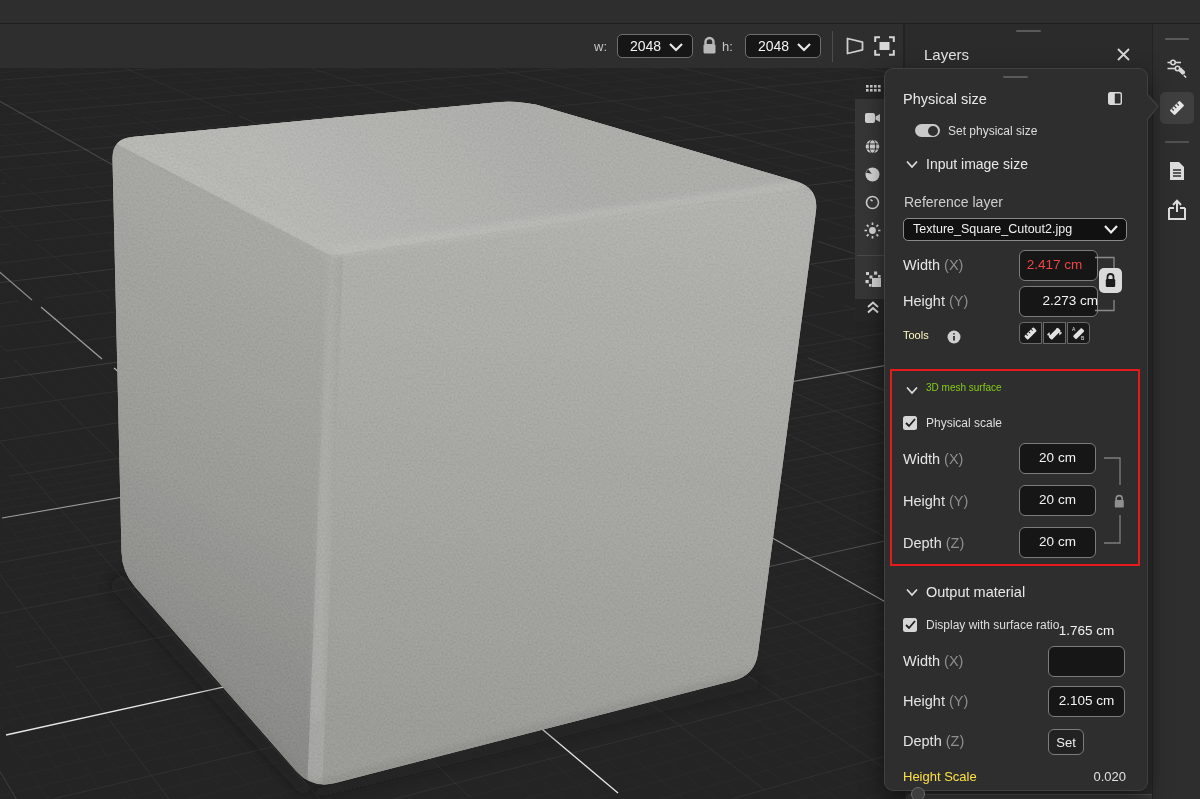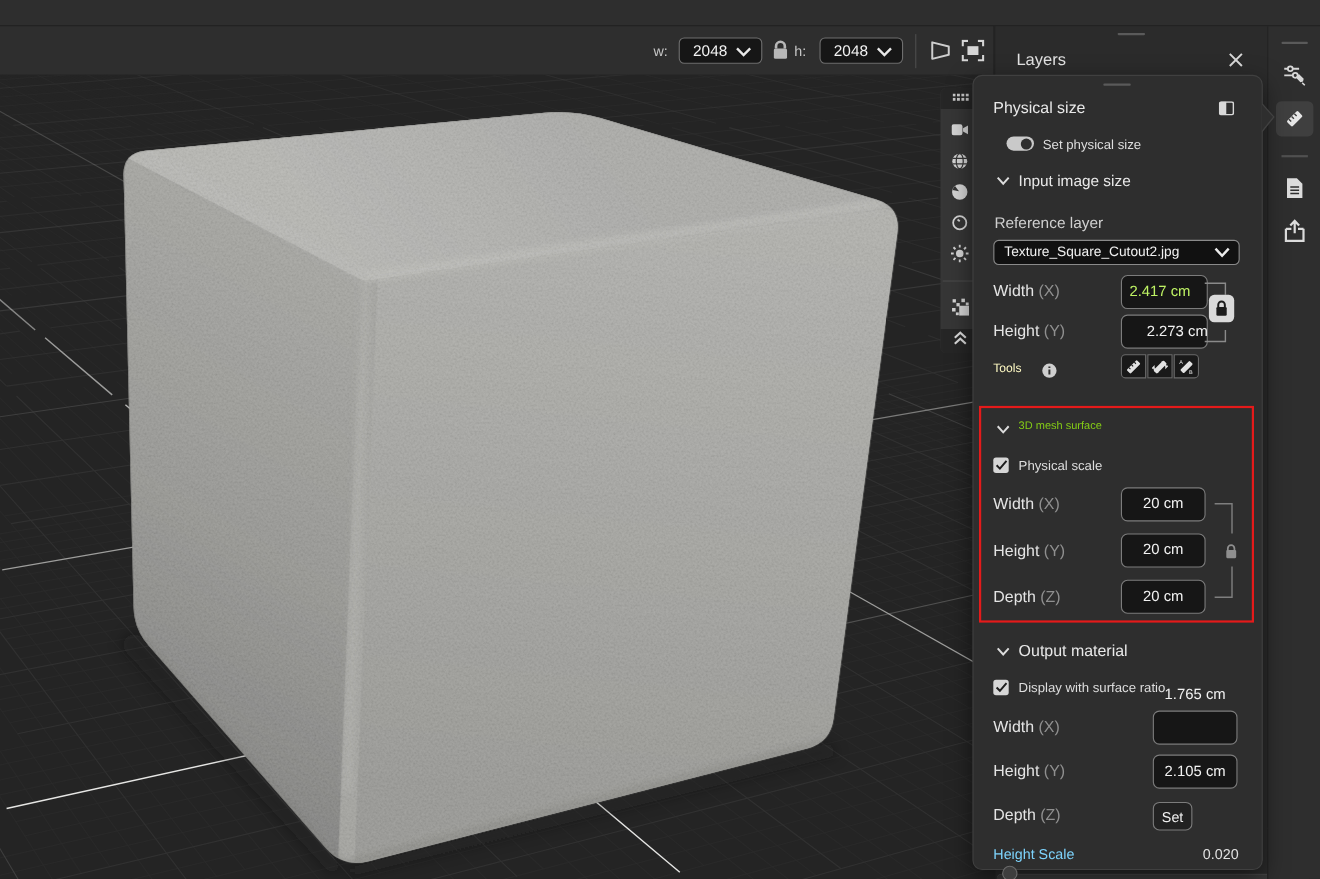--- a/index.html
+++ b/index.html
@@ -637,21 +637,21 @@
 
 <div class="txt" style="left:904px;top:194px;font-size:14px;color:#cfcfcf">Reference layer</div>
 <div class="abs" style="left:903px;top:218px;width:224px;height:23px;background:#111;border:1px solid #8a8a8a;border-radius:5px"></div>
 <div class="txt" style="left:913px;top:222px;font-size:12.5px;color:#f0f0f0">Texture_Square_Cutout2.jpg</div>
 <svg class="abs" style="left:1103px;top:224px" width="16" height="11">
     <path d="M2,2 L8,8.5 L14,2" fill="none" stroke="#ececec" stroke-width="2.2"></path>
   </svg>
 
 <div class="txt" style="left:903px;top:257px;font-size:14.5px;color:#e4e4e4">Width<span style="color:#8f8f8f"> (X)</span></div>
 <div class="abs" style="left:1019px;top:250px;width:79px;height:31px;background:#161616;border:1px solid #7c7c7c;border-radius:6px"></div>
-<div class="txt" style="left:1019px;top:257px;width:71px;text-align:center;font-size:13.5px;color:#bef264">2.417 cm</div>
+<div class="txt" style="left:1019px;top:257px;width:71px;text-align:center;font-size:13.5px;color:#ef4444">2.417 cm</div>
 <div class="txt" style="left:903px;top:293px;font-size:14.5px;color:#e4e4e4">Height<span style="color:#8f8f8f"> (Y)</span></div>
 <div class="abs" style="left:1019px;top:286px;width:79px;height:31px;background:#161616;border:1px solid #7c7c7c;border-radius:6px"></div>
 <div class="txt" style="left:1019px;top:293px;width:79px;text-align:right;font-size:13.5px;color:#f2f2f2">2.273 cm</div>
 <svg class="abs" style="left:1095px;top:255px" width="26" height="58" fill="none" stroke="#8a8a8a" stroke-width="1.3">
  <path d="M0,2.5 H19 V13"></path>
     <path d="M19,45 V55.5 H0"></path>
 </svg>
 <div class="abs" style="left:1099px;top:268px;width:23px;height:25px;background:#dadada;border-radius:5px"></div>
 <svg class="abs" style="left:1104px;top:272px" width="13" height="17">
  <path d="M3.5,7 V5 a3,3 0 0 1 6,0 V7" fill="none" stroke="#1c1c1c" stroke-width="1.8"></path>
@@ -729,15 +729,15 @@
 <div class="txt" style="left:903px;top:653px;font-size:14.5px;color:#e4e4e4">Width <span style="color:#8f8f8f">(X)</span></div>
 <div class="abs" style="left:1048px;top:646px;width:77px;height:31px;background:#161616;border:1px solid #7c7c7c;border-radius:6px"></div>
 <div class="txt" style="left:1048px;top:623px;width:77px;text-align:center;font-size:13.5px;color:#f2f2f2">1.765 cm</div>
 <div class="txt" style="left:903px;top:693px;font-size:14.5px;color:#e4e4e4">Height <span style="color:#8f8f8f">(Y)</span></div>
 <div class="abs" style="left:1048px;top:686px;width:77px;height:31px;background:#161616;border:1px solid #7c7c7c;border-radius:6px"></div>
 <div class="txt" style="left:1048px;top:693px;width:77px;text-align:center;font-size:13.5px;color:#f2f2f2">2.105 cm</div>
 <div class="txt" style="left:903px;top:733px;font-size:14.5px;color:#e4e4e4">Depth <span style="color:#8f8f8f">(Z)</span></div>
 <div class="abs" style="left:1048px;top:729px;width:36px;height:26px;background:#222;border:1px solid #7c7c7c;border-radius:6px"></div>
 <div class="txt" style="left:1048px;top:735px;width:36px;text-align:center;font-size:13px;color:#f0f0f0">Set</div>
 
-<div class="txt" style="left:903px;top:769px;font-size:13px;color:#7dd3fc">Height Scale</div>
+<div class="txt" style="left:903px;top:769px;font-size:13px;color:#fde047">Height Scale</div>
 <div class="txt" style="left:1056px;top:769px;width:70px;text-align:right;font-size:13px;color:#e0e0e0">0.020</div>
 <div class="abs" style="left:911px;top:787px;width:14px;height:14px;background:#3e3e3e;border:1px solid #6a6a6a;border-radius:50%"></div>
 
 </body></html>

